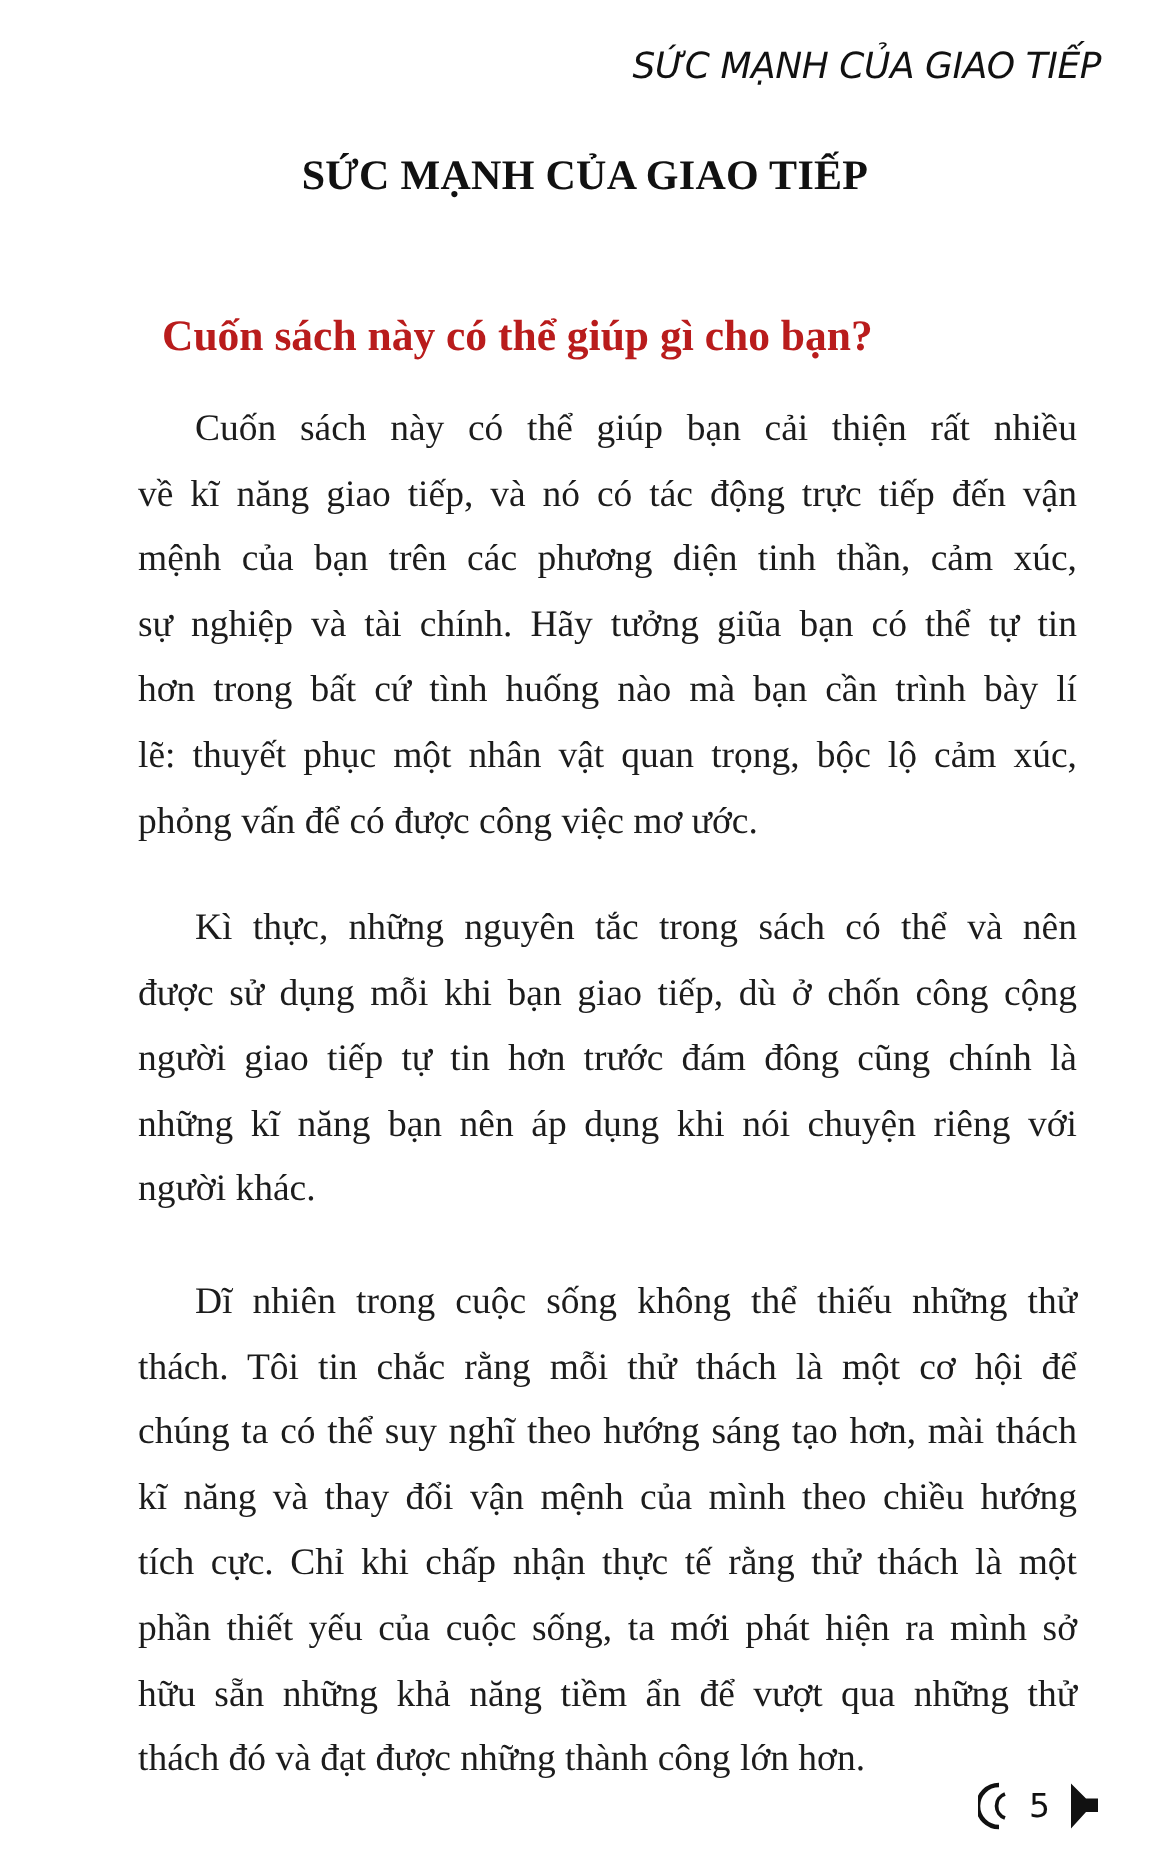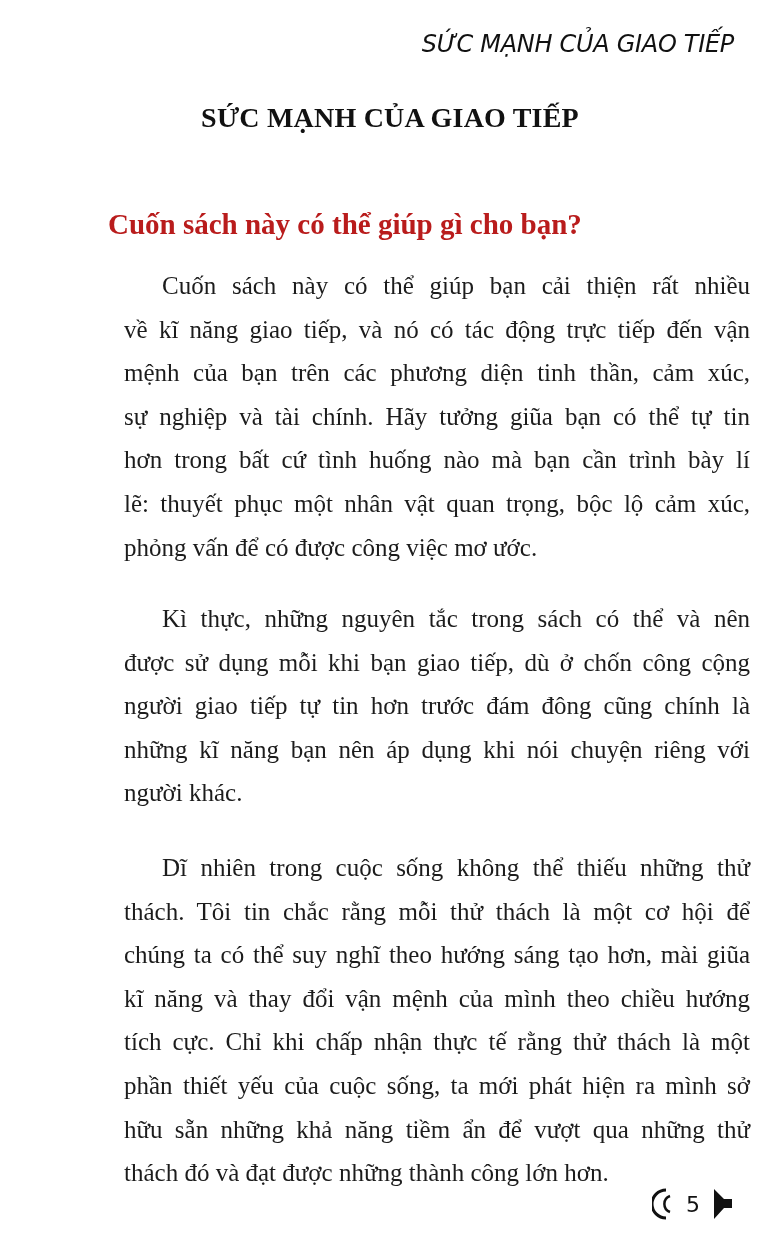--- a/index.html
+++ b/index.html
@@ -43,21 +43,21 @@
       top: 208px;
       left: 108px;
       font-weight: bold;
       font-size: 29px;
       color: #b91c1c;
       margin: 0;
       white-space: nowrap;
     }
     .body-text {
       position: absolute;
-      left: 124px;
+      left: 92px;
       width: 626px;
       font-size: 25px;
       line-height: 43.6px;
       text-align: justify;
       margin: 0;
       color: #1c1c1c;
     }
     .body-text .line {
       display: block;
       white-space: nowrap;
@@ -123,21 +123,21 @@
   <span class="line indent">Kì thực, những nguyên tắc trong sách có thể và nên</span>
   <span class="line">được sử dụng mỗi khi bạn giao tiếp, dù ở chốn công cộng</span>
   <span class="line">người giao tiếp tự tin hơn trước đám đông cũng chính là</span>
   <span class="line">những kĩ năng bạn nên áp dụng khi nói chuyện riêng với</span>
   <span class="line last">người khác.</span>
 </div>
 
 <div class="body-text para-3">
   <span class="line indent">Dĩ nhiên trong cuộc sống không thể thiếu những thử</span>
   <span class="line">thách. Tôi tin chắc rằng mỗi thử thách là một cơ hội để</span>
-  <span class="line">chúng ta có thể suy nghĩ theo hướng sáng tạo hơn, mài giũa</span>
+  <span class="line">chúng ta có thể suy nghĩ theo hướng sáng tạo hơn, mài thách</span>
   <span class="line">kĩ năng và thay đổi vận mệnh của mình theo chiều hướng</span>
   <span class="line">tích cực. Chỉ khi chấp nhận thực tế rằng thử thách là một</span>
   <span class="line">phần thiết yếu của cuộc sống, ta mới phát hiện ra mình sở</span>
   <span class="line">hữu sẵn những khả năng tiềm ẩn để vượt qua những thử</span>
   <span class="line last">thách đó và đạt được những thành công lớn hơn.</span>
 </div>
 
 <div class="page-footer">
   <span class="footer-crescent">
     <svg width="22" height="32" viewBox="0 0 22 32">

